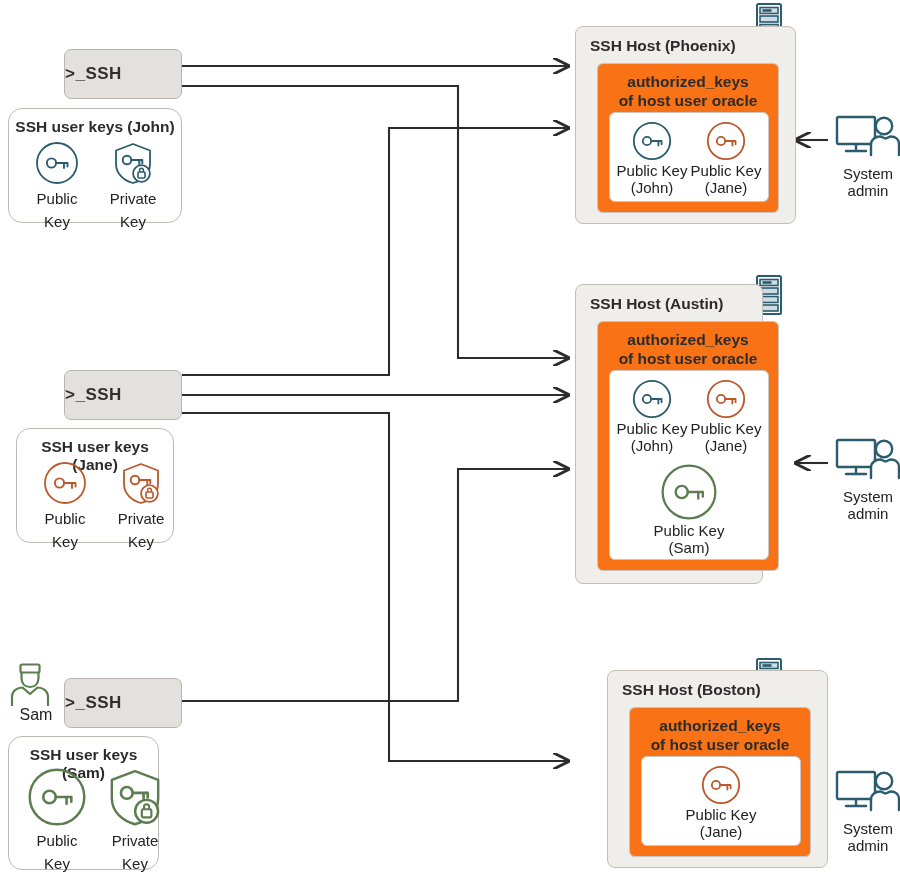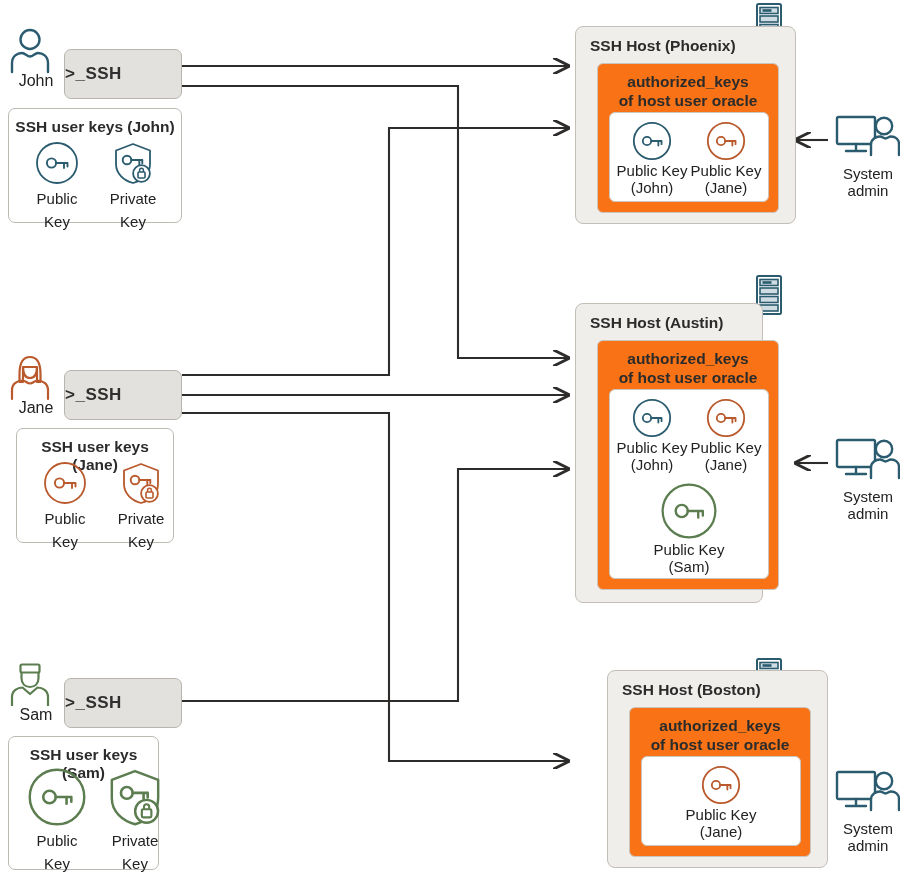--- a/index.html
+++ b/index.html
@@ -10,21 +10,21 @@
   .person-label{
     position:absolute;left:0;top:44px;width:56px;text-align:center;
     font-size:16px;color:#222;line-height:18px;
   }
   .ssh-box{
     background:#e3e1dd;border:1px solid #b9b5ae;border-radius:7px;
     display:flex;align-items:center;justify-content:flex-start;
     font-size:17px;font-weight:bold;color:#2f2f2f;letter-spacing:.5px;
   }
   .keypanel{
-    background:#ffffff;border:1px solid #bdbab4;border-radius:7px;
+    background:#ffffff;border:1px solid #bdbab4;border-radius:14px;
   }
   .keypanel-title{
     position:absolute;left:0;right:0;top:9px;text-align:center;
     font-size:15.5px;font-weight:bold;color:#2b2b2b;
   }
   .keyitem{position:absolute;text-align:center;}
   .keyitem .cap{
     font-size:15px;line-height:23px;color:#222;margin-top:2px;white-space:pre-line;
   }
 
@@ -80,27 +80,20 @@
       <path d="M 182 413 L 389 413 L 389 761 L 568 761" marker-end="url(#arw)"></path>
 
       <path d="M 182 701 L 458 701 L 458 469 L 568 469" marker-end="url(#arw)"></path>
 
       <path d="M 828 140 L 796 140" marker-end="url(#arw)"></path>
       <path d="M 828 463 L 796 463" marker-end="url(#arw)"></path>
       <path d="M 828 795 L 796 795" marker-end="url(#arw)"></path>
     </g>
   </svg>
 
-  <div class="abs" style="left:8px;top:28px;width:56px;height:62px;">
-    <svg class="icon" width="44" height="44" viewBox="0 0 44 44">
-      <circle cx="22" cy="11.5" r="9.5" fill="none" stroke="#2a5b6e" stroke-width="2.4"></circle>
-      <path d="M4 44 L4 35 C4 28 9.5 25 14 25 C17 25 19 28.5 22 28.5 C25 28.5 27 25 30 25 C34.5 25 40 28 40 35 L40 44" fill="none" stroke="#2a5b6e" stroke-width="2.4" stroke-linecap="round"></path>
-    </svg>
-    <div class="person-label" style="top:44px;">John</div>
-  </div>
 
   <div class="abs ssh-box" style="left:64px;top:49px;width:118px;height:50px;">
     <span>&gt;_SSH</span>
   </div>
 
   <div class="abs keypanel" style="left:8px;top:108px;width:174px;height:115px;">
     <div class="keypanel-title">SSH user keys (John)</div>
 
     <div class="keyitem" style="left:14px;top:32px;width:68px;">
       <svg class="icon" width="44" height="44" viewBox="0 0 44 44" style="margin:0 auto;">
@@ -119,28 +112,20 @@
         <path d="M20.3 19 L31 19 M28.3 19 L28.3 23.5 M31.3 19 L31.3 22.3" fill="none" stroke="#2a5b6e" stroke-width="1.9" stroke-linecap="round"></path>
         <circle cx="30.5" cy="32.5" r="8.4" fill="#ffffff" stroke="#2a5b6e" stroke-width="1.8"></circle>
         <rect x="27" y="31" width="7" height="6" rx="1" fill="none" stroke="#2a5b6e" stroke-width="1.6"></rect>
         <path d="M28.6 31 L28.6 29.2 A1.9 1.9 0 0 1 32.4 29.2 L32.4 31" fill="none" stroke="#2a5b6e" stroke-width="1.5"></path>
       </svg>
       <div class="cap">Private
 Key</div>
     </div>
   </div>
 
-  <div class="abs" style="left:8px;top:355px;width:56px;height:62px;">
-    <svg class="icon" width="44" height="44" viewBox="0 0 44 44">
-      <path d="M11.5 19 C11.5 7 15.5 2 22 2 C28.5 2 32.5 7 32.5 19 L32.5 27 L29 27 L29 12 L15 12 L15 27 L11.5 27 Z" fill="none" stroke="#b9592c" stroke-width="2.2" stroke-linejoin="round"></path>
-      <path d="M15 12 C15 19 17.5 23 22 23 C26.5 23 29 19 29 12" fill="none" stroke="#b9592c" stroke-width="2.2"></path>
-      <path d="M4 44 L4 35 C4 28.5 9.5 25.5 14.5 25.5 C17.5 25.5 19 28.5 22 28.5 C25 28.5 26.5 25.5 29.5 25.5 C34.5 25.5 40 28.5 40 35 L40 44" fill="none" stroke="#b9592c" stroke-width="2.2" stroke-linecap="round"></path>
-    </svg>
-    <div class="person-label" style="top:44px;">Jane</div>
-  </div>
 
   <div class="abs ssh-box" style="left:64px;top:370px;width:118px;height:50px;">
     <span>&gt;_SSH</span>
   </div>
 
   <div class="abs keypanel" style="left:16px;top:428px;width:158px;height:115px;">
     <div class="keypanel-title">SSH user keys (Jane)</div>
 
     <div class="keyitem" style="left:14px;top:32px;width:68px;">
       <svg class="icon" width="44" height="44" viewBox="0 0 44 44" style="margin:0 auto;">
@@ -260,21 +245,21 @@
     <svg class="icon" width="30" height="40" viewBox="0 0 30 40">
       <rect x="3" y="1" width="24" height="38" rx="1.5" fill="#ffffff" stroke="#2a5b6e" stroke-width="2"></rect>
       <rect x="6" y="4.5" width="18" height="6" fill="#cfdde2" stroke="#2a5b6e" stroke-width="1.6"></rect>
       <rect x="8.5" y="6.2" width="9" height="2.6" fill="#2a5b6e"></rect>
       <rect x="6" y="13" width="18" height="6" fill="#cfdde2" stroke="#2a5b6e" stroke-width="1.6"></rect>
       <rect x="6" y="21.5" width="18" height="6" fill="#cfdde2" stroke="#2a5b6e" stroke-width="1.6"></rect>
       <rect x="6" y="30" width="18" height="6" fill="#cfdde2" stroke="#2a5b6e" stroke-width="1.6"></rect>
     </svg>
   </div>
 
-  <div class="abs host" style="left:575px;top:303px;width:188px;height:300px;">
+  <div class="abs host" style="left:575px;top:284px;width:188px;height:300px;">
     <div class="host-title">SSH Host (Austin)</div>
     <div class="authbox" style="left:21px;top:36px;width:180px;height:248px;">
       <div class="auth-title">authorized_keys
 of host user oracle</div>
       <div class="keylist" style="left:11px;top:48px;width:158px;height:188px;">
         <div class="hostkey" style="left:5px;top:8px;width:74px;">
           <svg class="icon" width="40" height="40" viewBox="0 0 44 44" style="margin:0 auto;">
             <circle cx="22" cy="22" r="20" fill="none" stroke="#2a5b6e" stroke-width="2"></circle>
             <circle cx="16.5" cy="22" r="4.6" fill="none" stroke="#2a5b6e" stroke-width="2"></circle>
             <path d="M21 22 L32 22 M29 22 L29 27 M32.5 22 L32.5 25.5" fill="none" stroke="#2a5b6e" stroke-width="2" stroke-linecap="round"></path>

